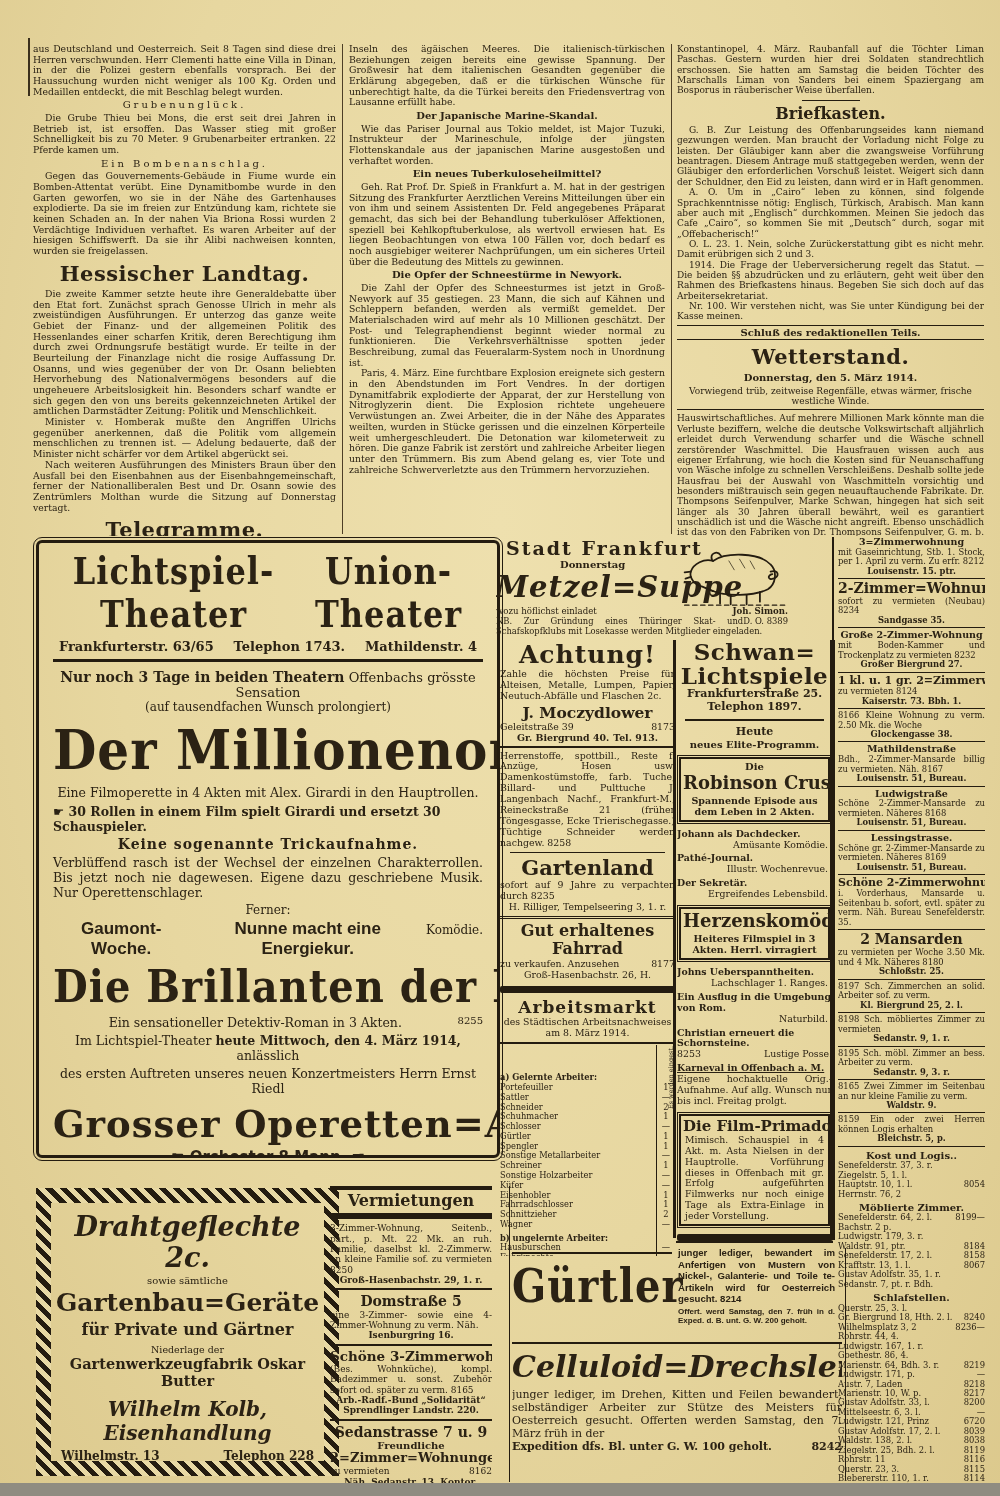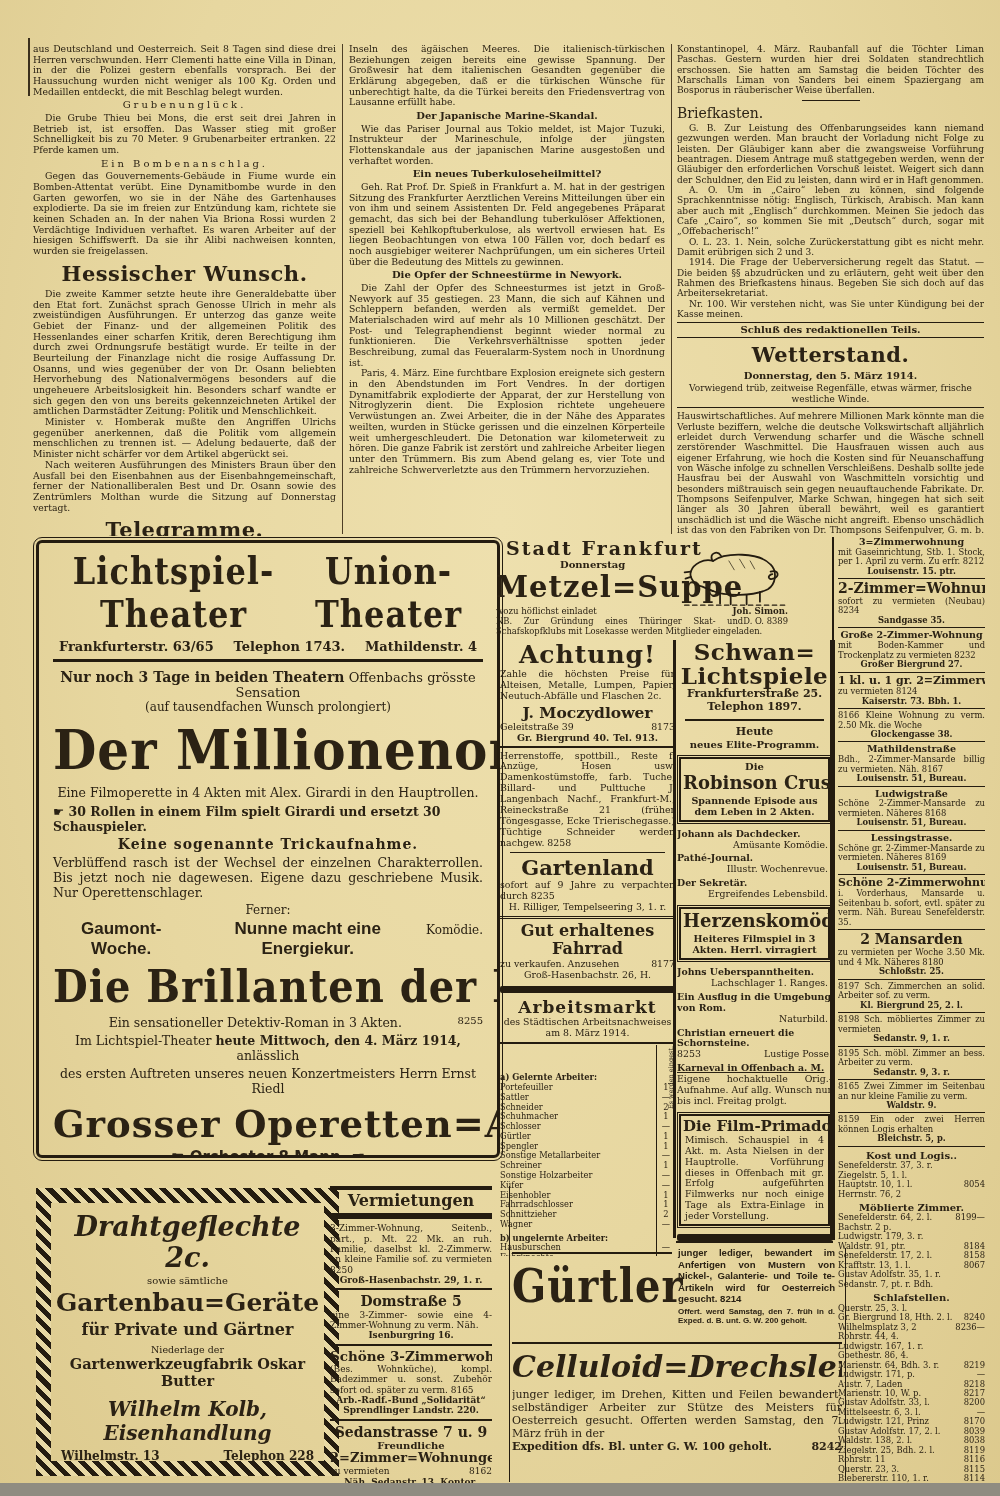--- a/index.html
+++ b/index.html
@@ -12,21 +12,21 @@
   
   .newscol{position:absolute;top:44px;height:492px;overflow:hidden;font-size:9.3px;line-height:1.15;text-align:justify;}
   #col1{left:33px;width:303px;}
   #col2{left:349px;width:316px;}
   #col3{left:677px;width:307px;font-size:9px;}
   .vrule{position:absolute;top:44px;height:490px;width:1px;background:#4d3e26;}
   .p{text-indent:12px;text-align:justify;}
   .p0{text-align:justify;}
   .hsp{text-align:center;letter-spacing:3px;margin:2px 0;font-size:10px;}
   .h1{font-size:21px;font-weight:bold;text-align:center;margin:5px 0 3px;letter-spacing:.5px;}
-  .h1b{font-size:14px;font-weight:normal;text-align:left;margin:4px 0 2px;}
+  .h1b{font-size:16px;font-weight:bold;text-align:center;margin:4px 0 2px;}
   .h2{font-weight:bold;text-align:center;margin:2px 0;font-size:10px;}
   .rule{border-top:1px solid var(--ink);width:58px;margin:4px auto;}
   .rulew{border-top:1px solid var(--ink);margin:3px 0;}
   .hrules{font-weight:bold;text-align:center;border-top:1px solid var(--ink);border-bottom:1px solid var(--ink);padding:1px 0;margin:3px 0;font-size:10px;}
   .ctr{text-align:center;}
   
   #union{position:absolute;left:36px;top:540px;width:430px;height:596px;border:3px solid var(--ink);
     outline:1px solid var(--ink);outline-offset:2px;border-radius:6px;padding:8px 14px;text-align:center;overflow:hidden;}
   .u-title{display:flex;justify-content:space-around;font-size:32px;font-weight:bold;letter-spacing:1px;transform:scaleY(1.15);margin-top:4px;}
   .u-addr{display:flex;justify-content:space-between;font-weight:bold;font-size:13px;padding:8px 6px 5px;border-bottom:3px solid var(--ink);margin-bottom:7px;}
@@ -43,21 +43,21 @@
   .u-gaumont .g1,.u-gaumont .g2{font-weight:bold;font-size:17px;font-family:"Liberation Sans",sans-serif;}
   .u-film2{font-size:40px;font-weight:bold;letter-spacing:1px;transform:scaleY(1.1);margin:4px 0 5px;white-space:nowrap;}
   .u-sub2{font-size:12.5px;} .u-sub2 .num{float:right;font-size:10px;}
   .u-lab{font-size:12.5px;margin-top:3px;} .u-lab .b{font-weight:bold;}
   .u-event{font-size:37px;font-weight:bold;letter-spacing:1px;margin:6px 0 2px;white-space:nowrap;}
   .u-orch{font-size:15px;font-weight:bold;margin:2px 0;}
   
   #metzel{position:absolute;left:496px;top:537px;width:292px;height:100px;overflow:hidden;}
   .mz-t1{font-size:19px;font-weight:bold;letter-spacing:2px;text-align:left;padding-left:10px;}
   .mz-t2{font-size:10px;font-weight:bold;padding-left:64px;}
-  .mz-t3{font-size:29px;font-weight:bold;letter-spacing:1px;}
+  .mz-t3{font-size:29px;font-weight:bold;font-style:italic;letter-spacing:1px;}
   .mz-row{display:flex;justify-content:space-between;font-size:8.6px;margin-top:2px;}
   .mz-row .sig{font-weight:bold;}
   .mz-nb{font-size:8.4px;text-align:justify;} .mz-nb .code{float:right;}
   #pig{position:absolute;right:-4px;top:8px;}
   
   #midcol{position:absolute;left:500px;top:640px;width:175px;height:616px;overflow:hidden;font-size:9.4px;line-height:1.16;}
   .m-huge{font-size:25px;font-weight:bold;text-align:center;letter-spacing:1px;}
   .m-p{text-align:justify;}
   .m-pc{text-align:center;}
   .m-big{font-size:15.5px;font-weight:bold;text-align:center;margin-top:2px;}
@@ -149,21 +149,21 @@
 
 <div id="page">
 
   <div id="col1" class="newscol">
 
   <div class="blk p0"><span class="t">aus Deutschland und Oesterreich. Seit 8 Tagen sind diese drei Herren verschwunden. Herr Clementi hatte eine Villa in Dinan, in der die Polizei gestern ebenfalls vorsprach. Bei der Haussuchung wurden nicht weniger als 100 Kg. Orden und Medaillen entdeckt, die mit Beschlag belegt wurden.</span><span class="num"></span></div>
       <div class="blk hsp"><span class="t">Grubenunglück.</span><span class="num"></span></div>
       <div class="blk p"><span class="t">Die Grube Thieu bei Mons, die erst seit drei Jahren in Betrieb ist, ist ersoffen. Das Wasser stieg mit großer Schnelligkeit bis zu 70 Meter. 9 Grubenarbeiter ertranken. 22 Pferde kamen um.</span><span class="num"></span></div>
       <div class="blk hsp"><span class="t">Ein Bombenanschlag.</span><span class="num"></span></div>
       <div class="blk p"><span class="t">Gegen das Gouvernements-Gebäude in Fiume wurde ein Bomben-Attentat verübt. Eine Dynamitbombe wurde in den Garten geworfen, wo sie in der Nähe des Gartenhauses explodierte. Da sie im freien zur Entzündung kam, richtete sie keinen Schaden an. In der nahen Via Briona Rossi wurden 2 Verdächtige Individuen verhaftet. Es waren Arbeiter auf der hiesigen Schiffswerft. Da sie ihr Alibi nachweisen konnten, wurden sie freigelassen.</span><span class="num"></span></div>
-      <div class="blk h1"><span class="t">Hessischer Wunsch.</span><span class="num"></span></div>
+      <div class="blk h1"><span class="t">Hessischer Landtag.</span><span class="num"></span></div>
       <div class="blk p"><span class="t">Die zweite Kammer setzte heute ihre Generaldebatte über den Etat fort. Zunächst sprach Genosse Ulrich in mehr als zweistündigen Ausführungen. Er unterzog das ganze weite Gebiet der Finanz- und der allgemeinen Politik des Hessenlandes einer scharfen Kritik, deren Berechtigung ihm durch zwei Ordnungsrufe bestätigt wurde. Er teilte in der Beurteilung der Finanzlage nicht die rosige Auffassung Dr. Osanns, und wies gegenüber der von Dr. Osann beliebten Hervorhebung des Nationalvermögens besonders auf die ungeheuere Arbeitslosigkeit hin. Besonders scharf wandte er sich gegen den von uns bereits gekennzeichneten Artikel der amtlichen Darmstädter Zeitung: Politik und Menschlichkeit.</span><span class="num"></span></div>
       <div class="blk p"><span class="t">Minister v. Homberak mußte den Angriffen Ulrichs gegenüber anerkennen, daß die Politik vom allgemein menschlichen zu trennen ist. — Adelung bedauerte, daß der Minister nicht schärfer vor dem Artikel abgerückt sei.</span><span class="num"></span></div>
       <div class="blk p"><span class="t">Nach weiteren Ausführungen des Ministers Braun über den Ausfall bei den Eisenbahnen aus der Eisenbahngemeinschaft, ferner der Nationalliberalen Best und Dr. Osann sowie des Zentrümlers Molthan wurde die Sitzung auf Donnerstag vertagt.</span><span class="num"></span></div>
       <div class="blk h1"><span class="t">Telegramme.</span><span class="num"></span></div>
     </div>
   <div class="vrule" style="left:342px"></div>
   <div id="col2" class="newscol">
 
   <div class="blk p0"><span class="t">Inseln des ägäischen Meeres. Die italienisch-türkischen Beziehungen zeigen bereits eine gewisse Spannung. Der Großwesir hat dem italienischen Gesandten gegenüber die Erklärung abgegeben, daß er die türkischen Wünsche für unberechtigt halte, da die Türkei bereits den Friedensvertrag von Lausanne erfüllt habe.</span><span class="num"></span></div>
       <div class="blk h2"><span class="t">Der Japanische Marine-Skandal.</span><span class="num"></span></div>
@@ -565,21 +565,21 @@
       <div class="blk rc-row">
         <span class="t">Gustav Adolfstr. 33, l.</span>
         <span class="num">8200</span>
       </div>
       <div class="blk rc-row">
         <span class="t">Mittelseestr. 6, 3. l.</span>
         <span class="num">—</span>
       </div>
       <div class="blk rc-row">
         <span class="t">Ludwigstr. 121, Prinz</span>
-        <span class="num">8170</span>
+        <span class="num">6720</span>
       </div>
       <div class="blk rc-row">
         <span class="t">Gustav Adolfstr. 17, 2. l.</span>
         <span class="num">8039</span>
       </div>
       <div class="blk rc-row">
         <span class="t">Waldstr. 138, 2. l.</span>
         <span class="num">8038</span>
       </div>
       <div class="blk rc-row">

